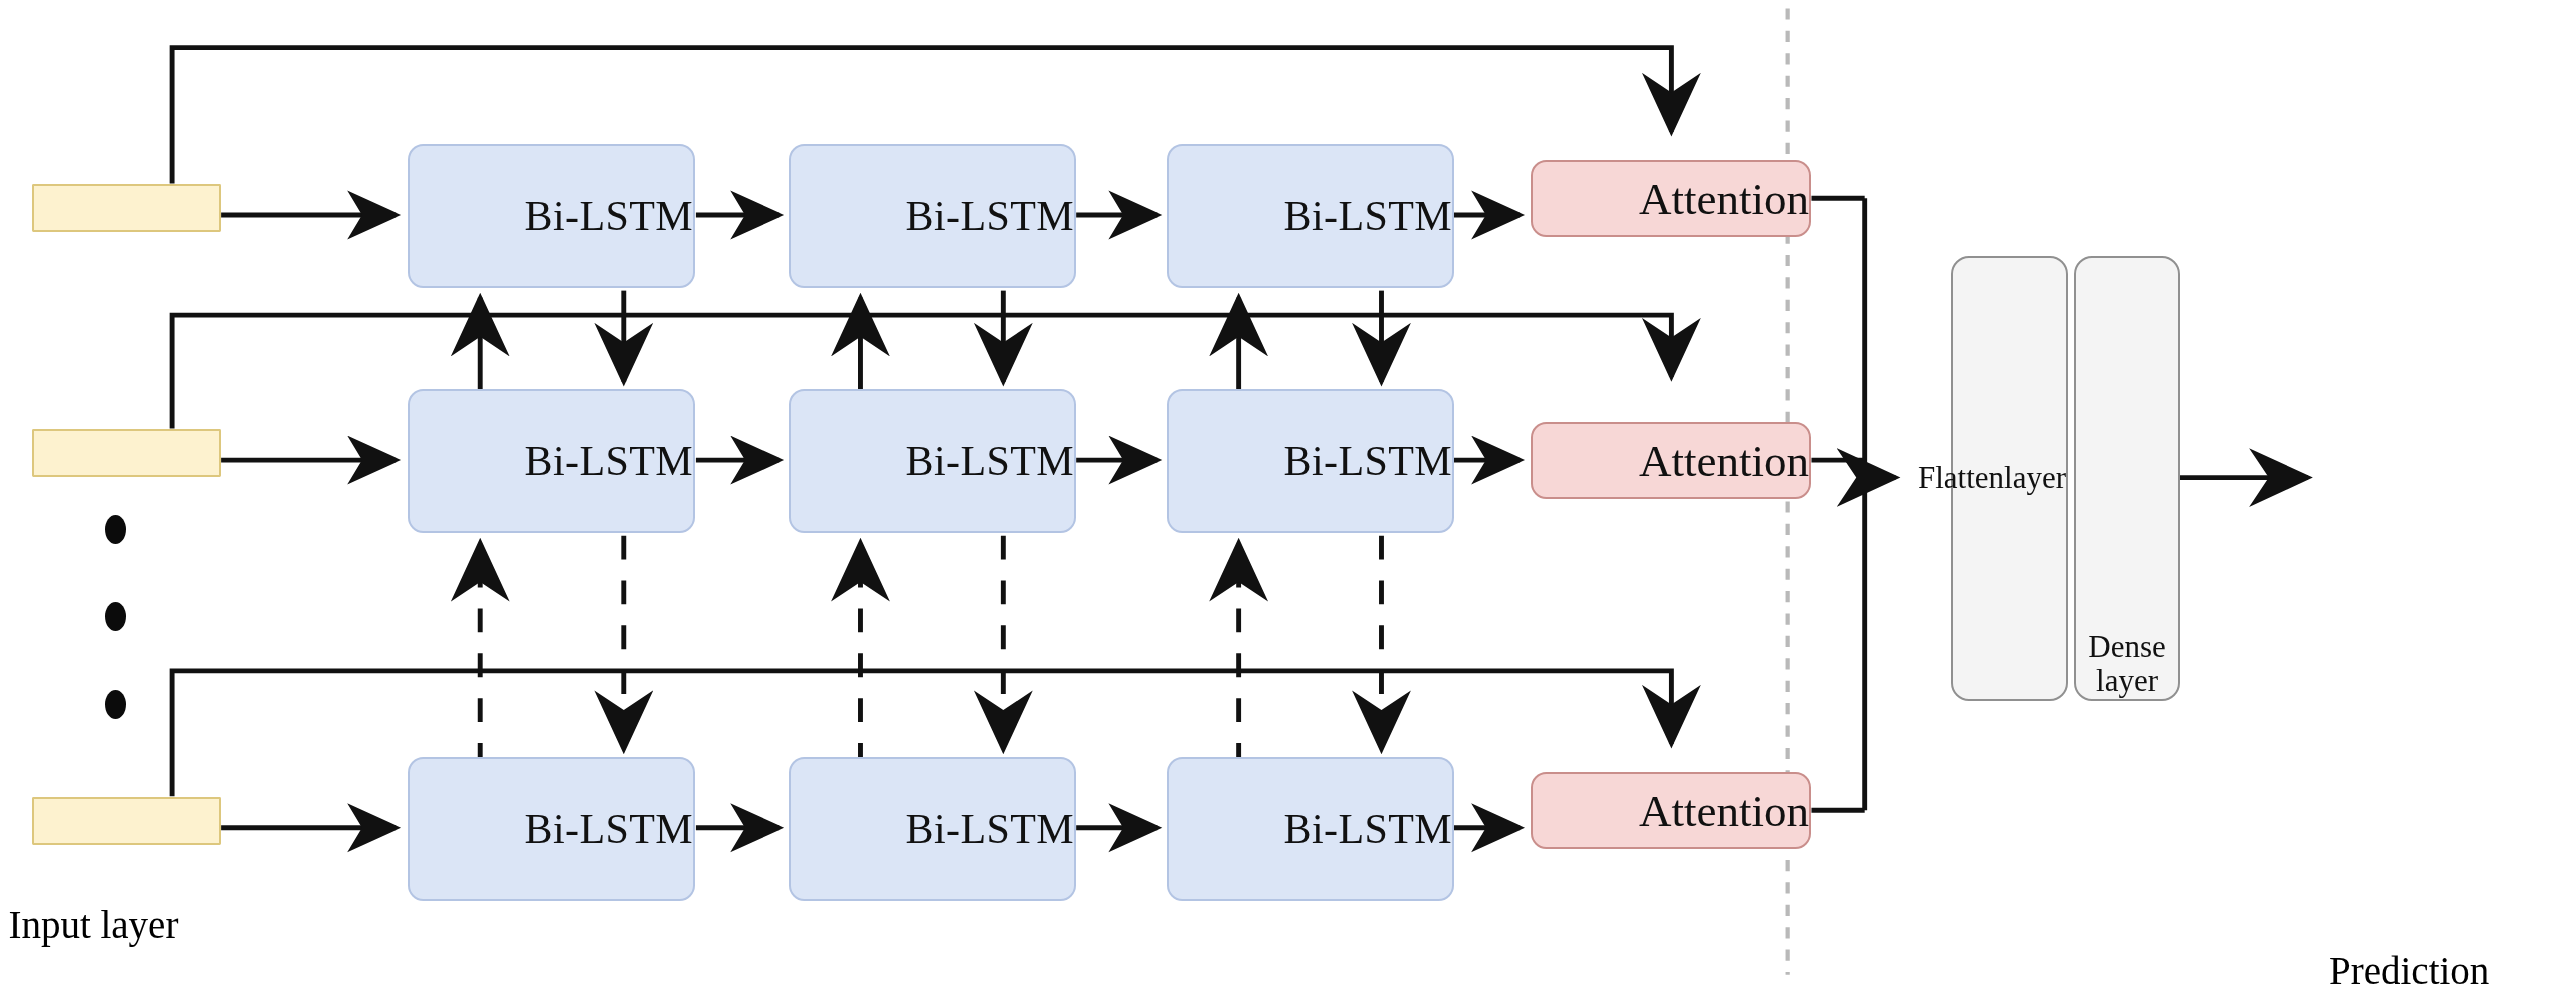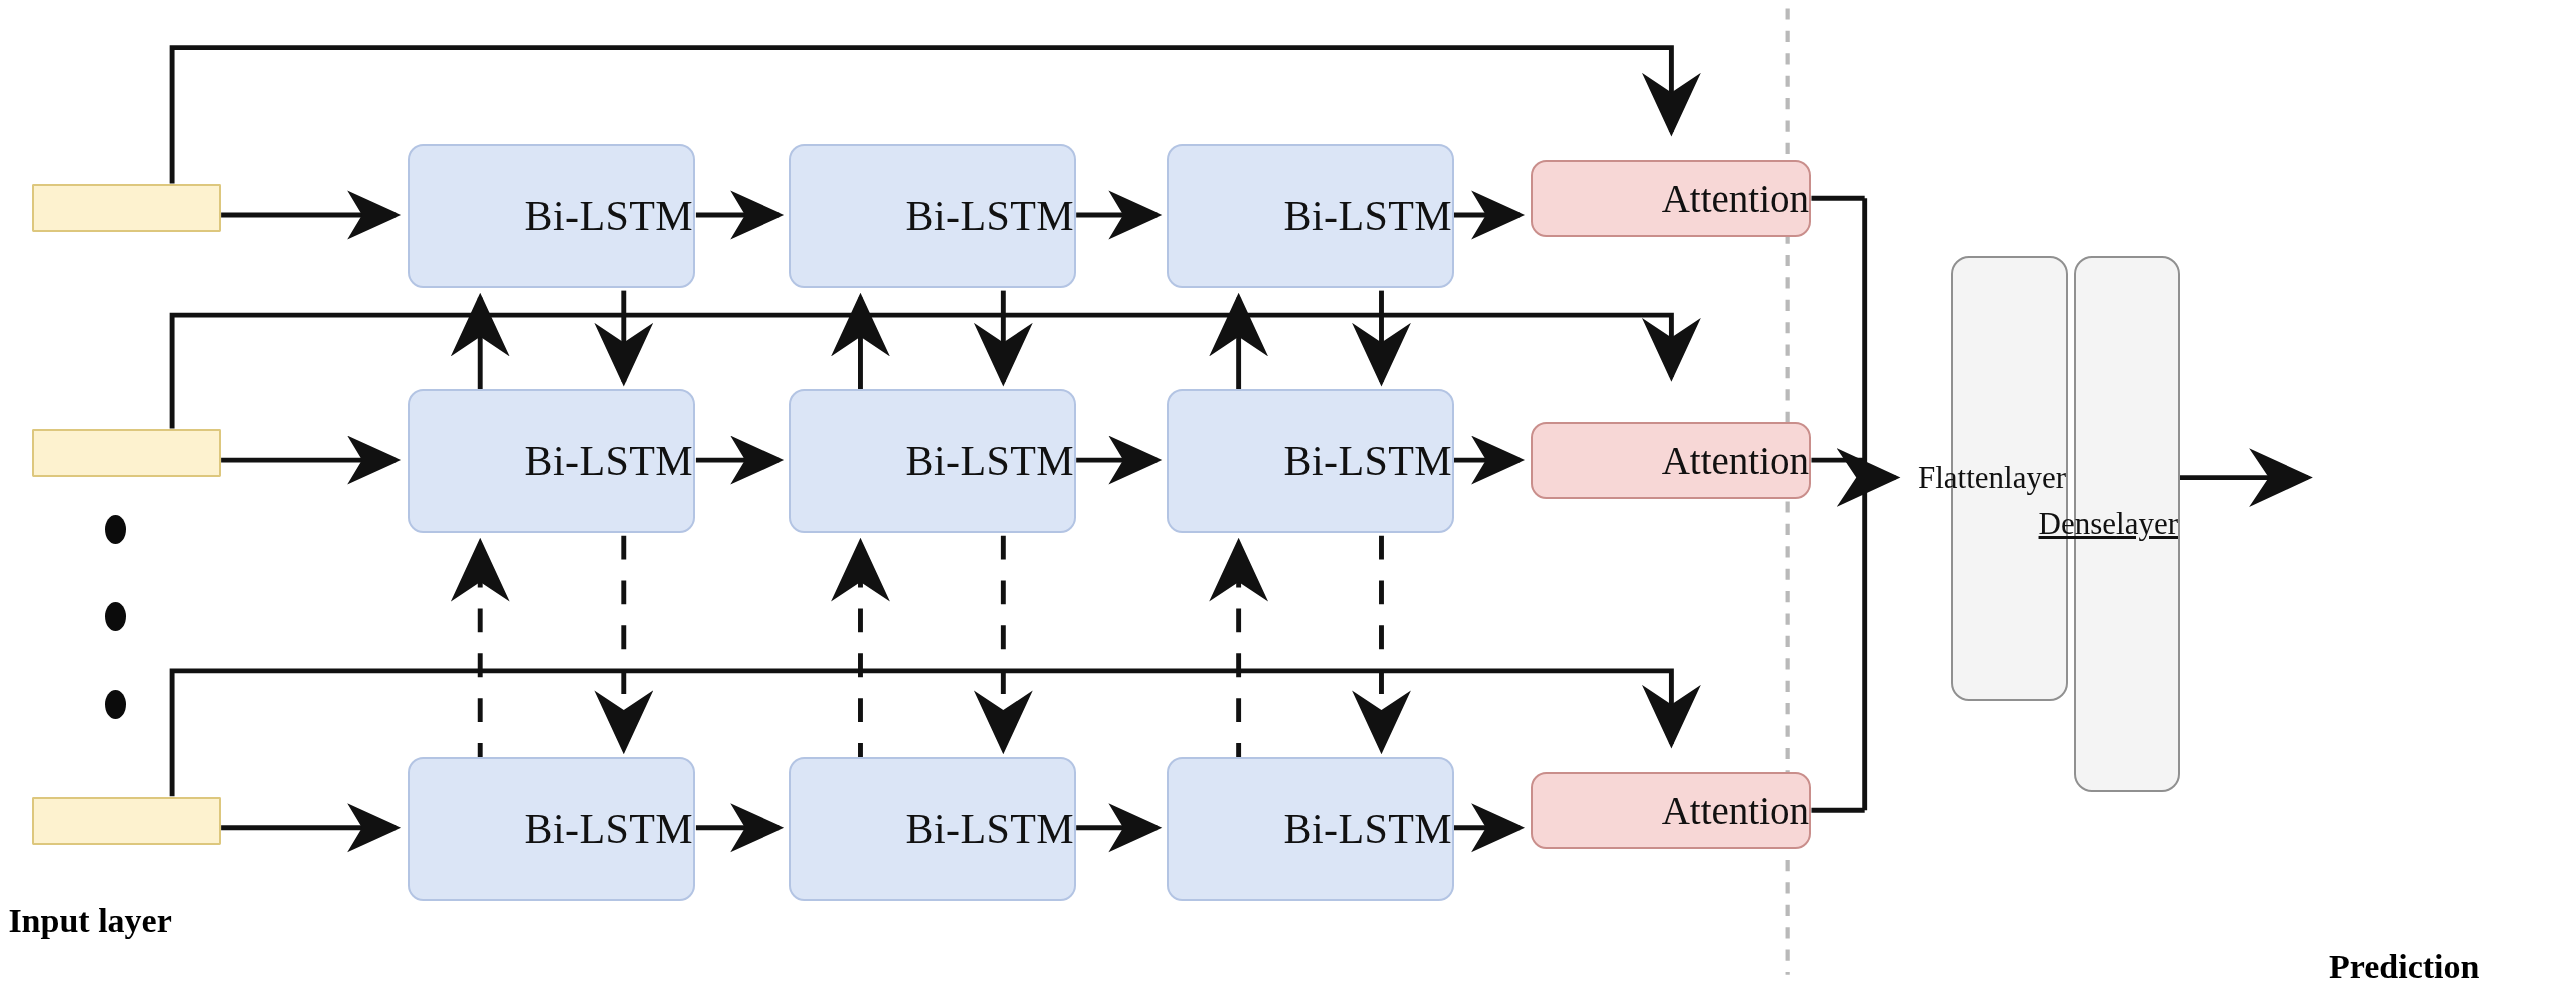--- a/index.html
+++ b/index.html
@@ -22,21 +22,21 @@
     border-radius:15.4px;
     font-size:42px;
     color:#111111;
     letter-spacing:0.4px;
   }
   
   .attn-box{
     background:#f7d7d6;
     border:2.1px solid #c98e8b;
     border-radius:15.4px;
-    font-size:39px;
+    font-size:45px;
     color:#111111;
   }
   
   .tall-box{
     background:#f4f4f4;
     border:2.1px solid #909090;
     border-radius:18px;
     font-size:31px;
     line-height:1.12;
     color:#111111;
@@ -52,22 +52,22 @@
   
   .vdot{
     position:absolute;
     width:21px;height:29px;
     background:#0b0b0b;
     border-radius:50%;
   }
   
   .caption{
     position:absolute;
-    font-weight:bold;
-    font-size:34px;
+    font-weight:normal;
+    font-size:39px;
     color:#000000;
     white-space:nowrap;
   }
 </style>
 </head>
 <body>
 
 <div id="stage">
 
   <svg id="wires" viewBox="0 0 3677 1408" width="2576" height="986" xmlns="http://www.w3.org/2000/svg">
@@ -187,21 +187,21 @@
   </div>
   <div class="node attn-box" style="left:1531px;top:772px;width:280px;height:77px;">
     <span>Attention</span>
   </div>
 
   <div class="node tall-box" style="left:1907px;top:256px;width:117px;height:445px;flex-direction:row;margin-left:44px;">
     <span>Flatten</span>
     <span>layer</span>
   </div>
 
-  <div class="node tall-box" style="left:2074px;top:256px;width:106px;height:536px;flex-direction:row;text-decoration:underline;">
+  <div class="node tall-box" style="left:2074px;top:256px;width:106px;height:445px;flex-direction:column;">
     <span>Dense</span>
     <span>layer</span>
   </div>
 
 
   <div class="caption" style="left:8.4px;top:902px;">Input layer</div>
   <div class="caption" style="left:2329px;top:948px;">Prediction</div>
 
 </div>
 

